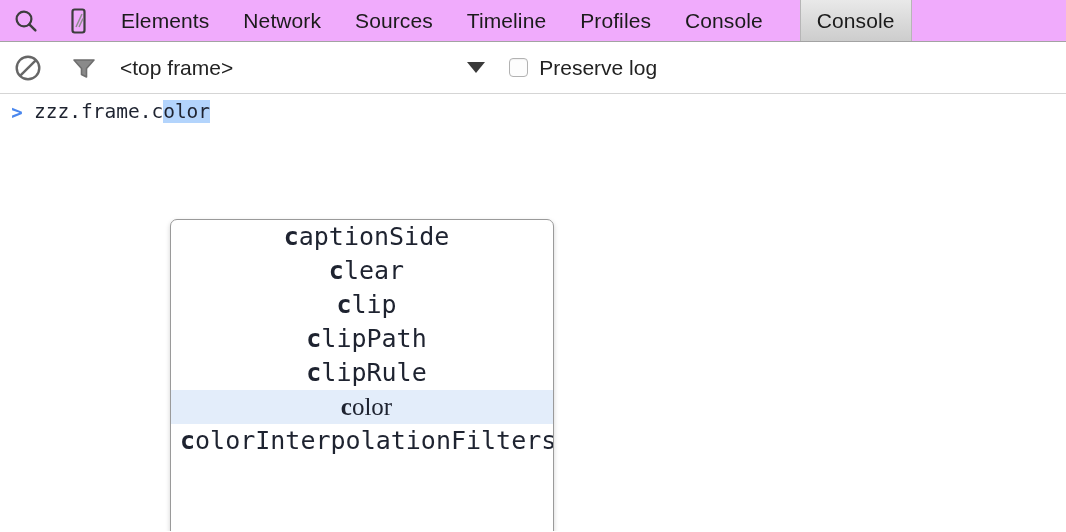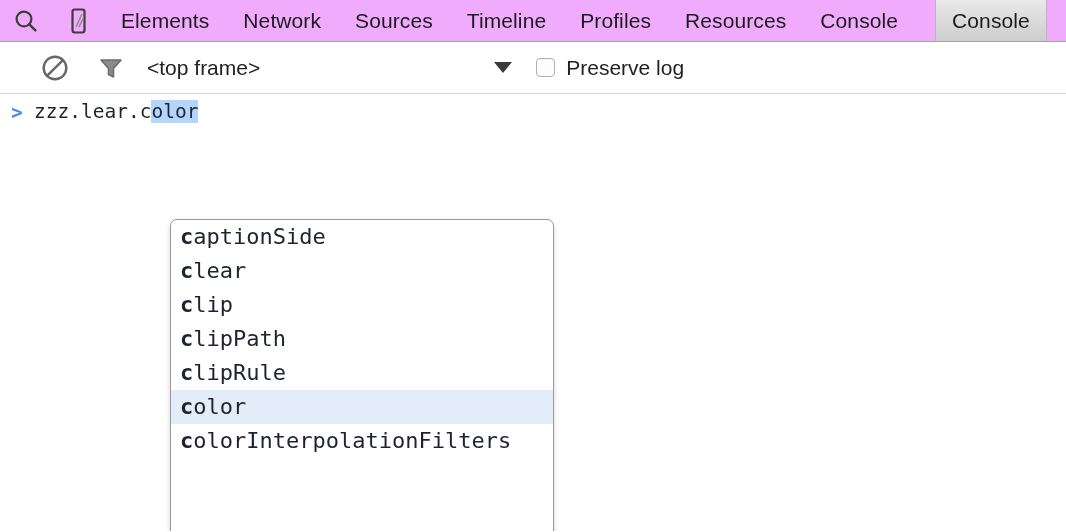--- a/index.html
+++ b/index.html
@@ -63,21 +63,20 @@
   
   .console-toolbar {
     position: relative;
     height: 52px;
     box-sizing: border-box;
     background: #ffffff;
     border-bottom: 1px solid #d5d5d5;
     display: flex;
     align-items: center;
     overflow: hidden;
-    padding-left: 27px;
   }
   .ct-icon {
     display: flex;
     align-items: center;
     justify-content: center;
     width: 56px;
     flex: 0 0 auto;
   }
   .ct-icon svg { display: block; }
 
@@ -171,27 +170,29 @@
     border: 1px solid #9a9a9a;
     border-radius: 7px;
     box-shadow: 0 2px 5px rgba(0,0,0,0.18);
     overflow: hidden;
   }
   .ac-item {
     height: 34px;
     line-height: 34px;
     padding-left: 9px;
     font-family: "DejaVu Sans Mono", monospace;
-    font-size: 22px;
+    font-size: 25px;
     color: #1e2330;
     white-space: nowrap;
     box-sizing: border-box;
+    text-align: center;
   }
   .ac-item.selected {
     background: #e3edfa;
+    font-family: Liberation Serif, serif;
   }
   .ac-item .pfx {
     font-weight: bold;
   }
 </style>
 </head>
 <body>
 
 <div class="devtools-tabbar">
 
@@ -220,23 +221,20 @@
     <div class="tab">
       <span>Sources</span>
     </div>
     <div class="tab">
       <span>Timeline</span>
     </div>
     <div class="tab">
       <span>Profiles</span>
     </div>
     <div class="tab">
-      <span>Resources</span>
-    </div>
-    <div class="tab">
       <span>Console</span>
     </div>
     <div class="tab selected">
       <span>Console</span>
     </div>
   </div>
 </div>
 
 <div class="console-toolbar">
 
@@ -264,21 +262,21 @@
   <div class="preserve-wrap">
     <div class="checkbox"></div>
     <div class="preserve-label">Preserve log</div>
   </div>
 </div>
 
 <div class="console-body">
 
   <div class="prompt-line">
     <div class="prompt-arrow">&gt;</div>
-    <div class="prompt-text"><span>zzz.lear.c</span><span class="sel">olor</span></div>
+    <div class="prompt-text"><span>zzz.frame.c</span><span class="sel">olor</span></div>
   </div>
 
   <div class="ac-popup">
     <div class="ac-item"><span class="pfx">c</span><span>aptionSide</span></div>
     <div class="ac-item"><span class="pfx">c</span><span>lear</span></div>
     <div class="ac-item"><span class="pfx">c</span><span>lip</span></div>
     <div class="ac-item"><span class="pfx">c</span><span>lipPath</span></div>
     <div class="ac-item"><span class="pfx">c</span><span>lipRule</span></div>
     <div class="ac-item selected"><span class="pfx">c</span><span>olor</span></div>
     <div class="ac-item"><span class="pfx">c</span><span>olorInterpolationFilters</span></div>

